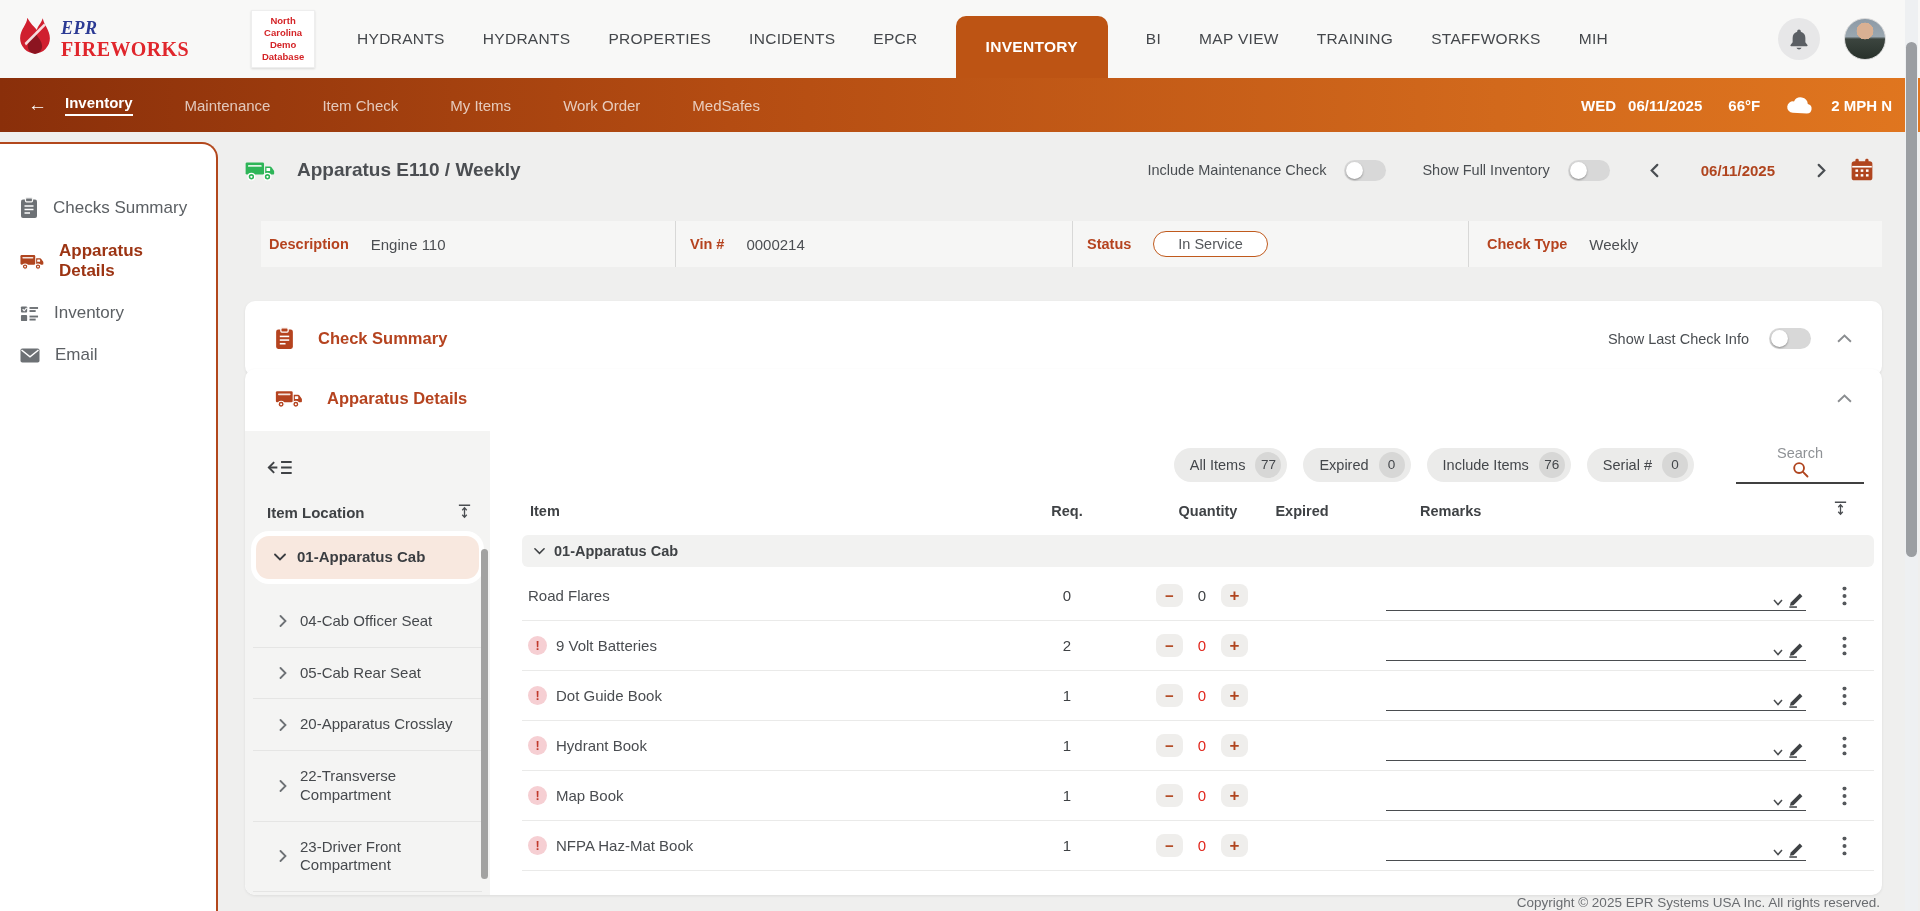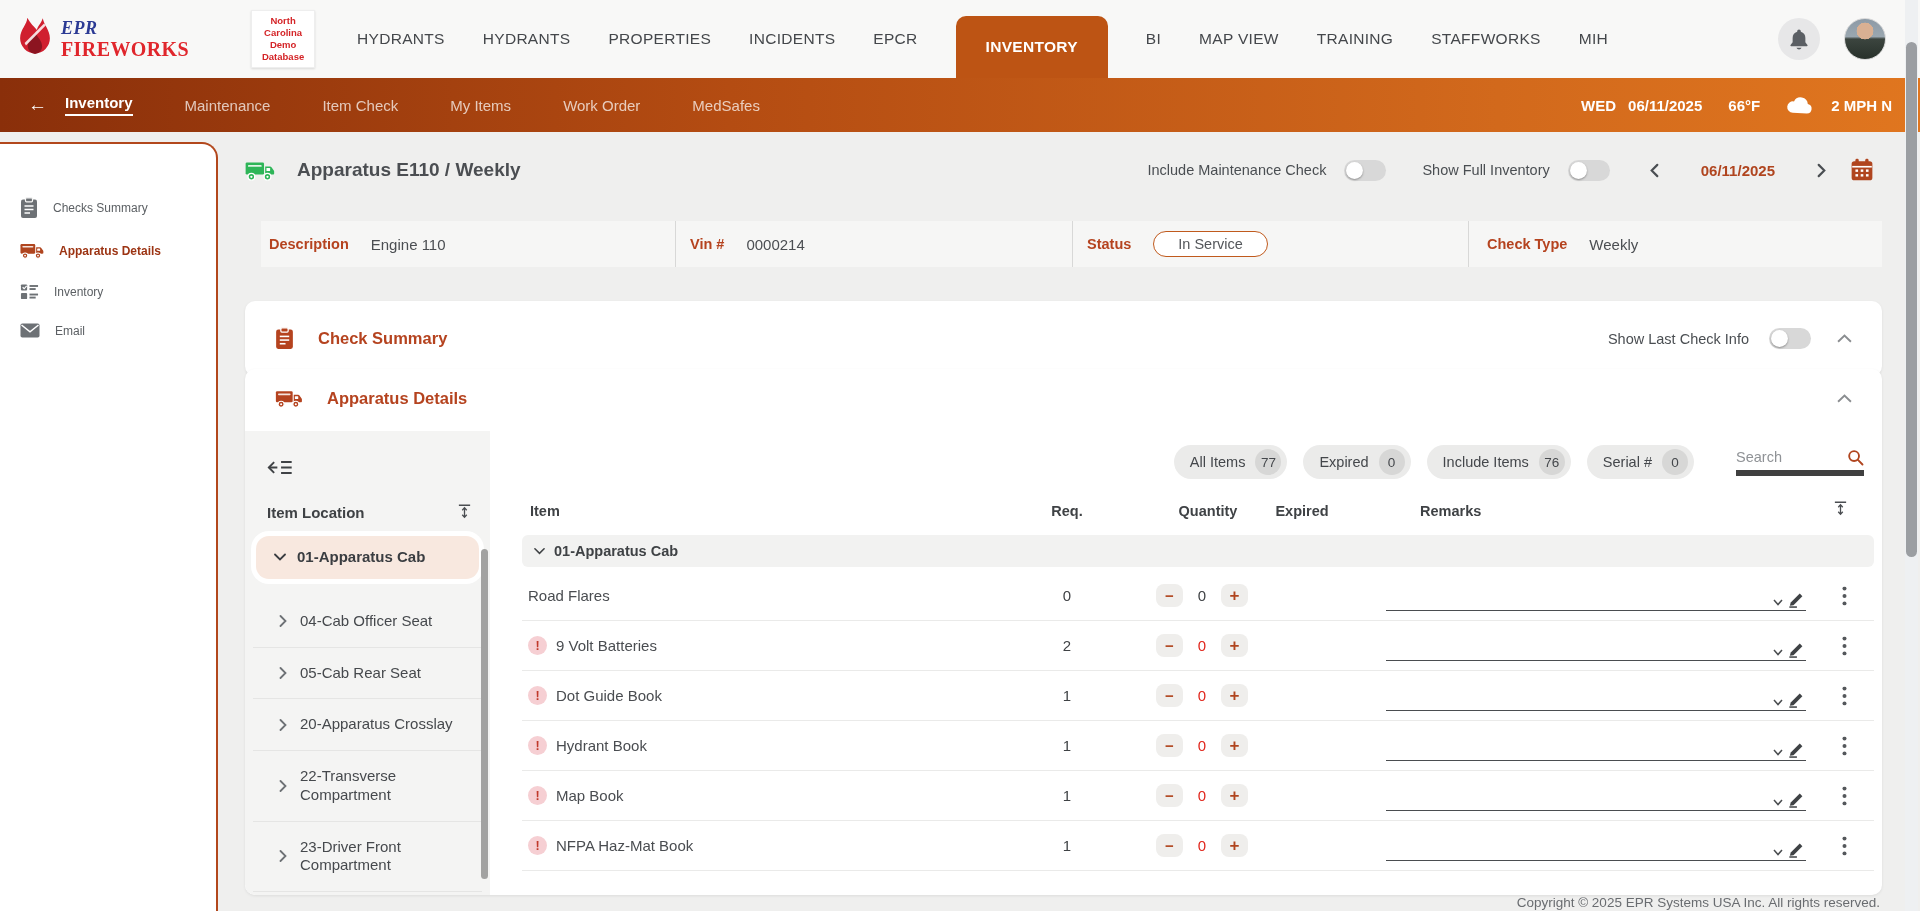--- a/index.html
+++ b/index.html
@@ -36,21 +36,21 @@
   .subnav-left{display:flex;align-items:center;gap:52px;}
   .back-arrow{font-size:19px;margin-right:-34px;cursor:pointer;}
   .subnav-item{font-size:15px;color:rgba(255,255,255,.72);cursor:pointer;white-space:nowrap;}
   .subnav-item.active{color:#fff;font-weight:700;border-bottom:2px solid #fff;padding-bottom:3px;}
   .subnav-right{margin-left:auto;display:flex;align-items:center;gap:26px;font-weight:700;font-size:15px;}
 
   
   .sidebar{position:absolute;left:0;top:142px;bottom:-4px;width:218px;background:#fff;
            border-top:2px solid #b2471c;border-right:2px solid #b2471c;border-radius:0 16px 0 0;}
   .side-list{padding-top:42px;}
-  .side-item{display:flex;align-items:center;gap:15px;padding:11px 16px 11px 20px;font-size:12px;
+  .side-item{display:flex;align-items:center;gap:15px;padding:11px 16px 11px 20px;font-size:17px;
              color:#5c6064;cursor:pointer;}
   .side-item .sicon{color:#6d7175;display:flex;}
   .side-item.active{color:#9c3413;font-weight:700;}
   .side-item.active .sicon{color:#b0451f;}
 
   
   .main{position:absolute;left:245px;width:1637px;top:133px;height:778px;}
 
   .header-row{position:absolute;left:0;right:0;top:8px;height:58px;display:flex;align-items:center;}
   .title-group{display:flex;align-items:center;gap:22px;}
@@ -105,22 +105,22 @@
   .tnode.active .tchev svg,.tnode.expanded .tchev svg{transform:rotate(90deg);}
   .tree-scroll{position:absolute;right:2px;top:118px;width:7px;height:330px;background:#a2a2a1;border-radius:4px;}
 
   
   .table-area{position:absolute;left:263px;right:8px;top:62px;bottom:0;}
   .filters{position:absolute;top:14px;right:10px;display:flex;gap:16px;align-items:center;}
   .chip{display:flex;align-items:center;gap:10px;background:#ebebea;border-radius:17px;
         padding:4px 6px 4px 16px;font-size:14.5px;color:#44474b;cursor:pointer;white-space:nowrap;}
   .chip .count{background:#d7d7d6;border-radius:13px;min-width:26px;height:26px;display:flex;
         align-items:center;justify-content:center;font-size:13.5px;padding:0 4px;}
-  .search-box{display:flex;align-items:center;width:128px;border-bottom:6px solid #404040;
-        padding-bottom:4px;margin-left:26px;cursor:text;}
+  .search-box{display:flex;align-items:center;width:128px;border-bottom:2px solid #404040;
+        padding-bottom:4px;margin-left:26px;cursor:text;flex-direction:column;}
   .search-ph{color:#8f9296;font-size:14.5px;flex:1;}
   .search-ic{color:#b0451f;display:flex;}
   .thead{position:absolute;top:72px;left:0;right:0;height:24px;font-size:14.5px;font-weight:700;color:#3f4245;}
   .th{position:absolute;top:0;}
   .th-item{left:22px;}
   .th-req{left:529px;width:60px;text-align:center;}
   .th-qty{left:650px;width:100px;text-align:center;}
   .th-exp{left:744px;width:100px;text-align:center;}
   .th-rem{left:912px;}
   .th-unfold{position:absolute;right:26px;top:-2px;color:#4a4d51;cursor:pointer;}

